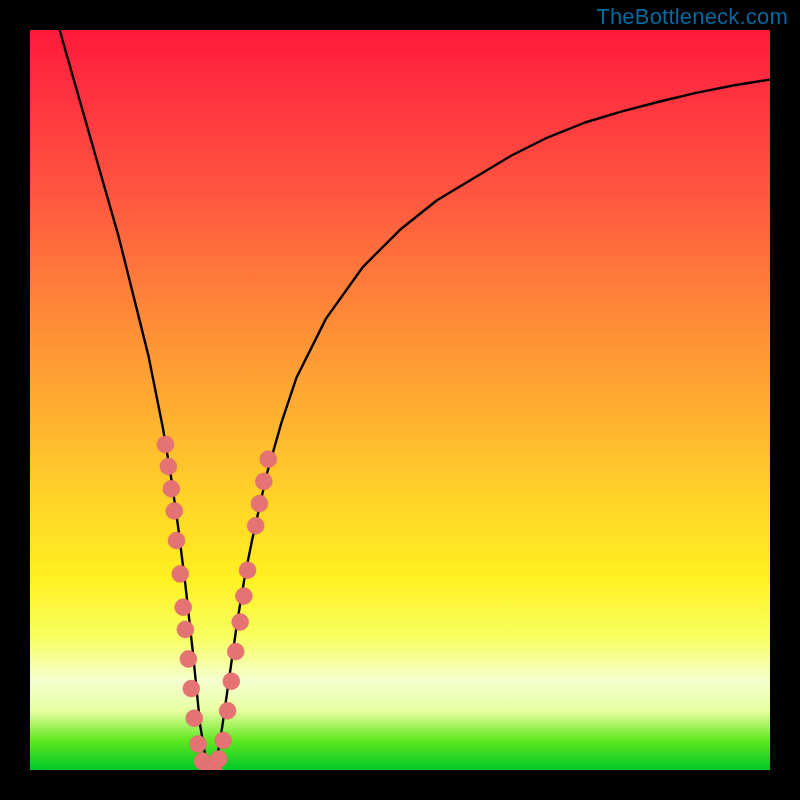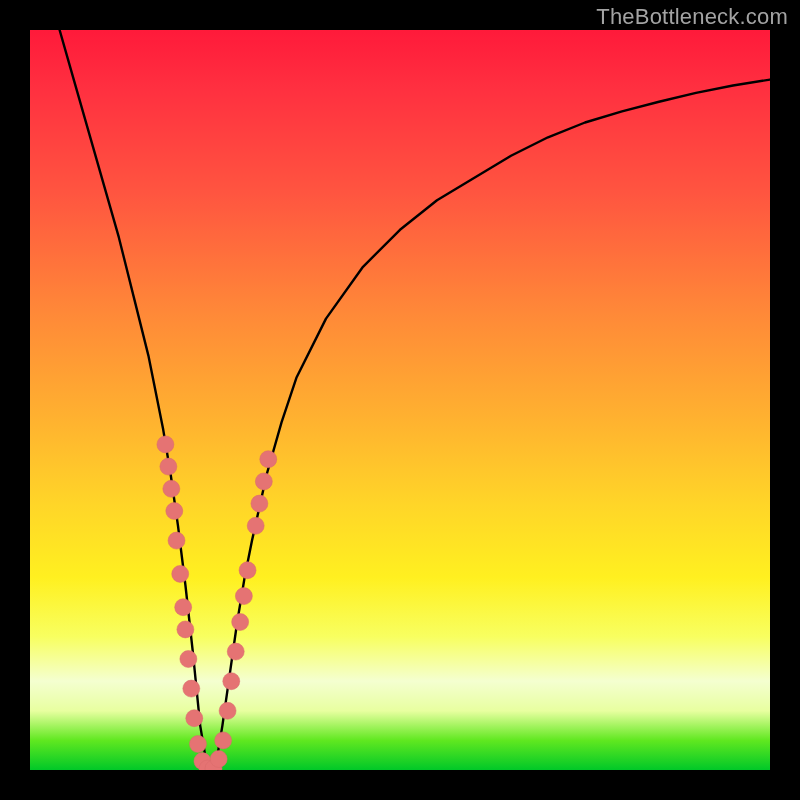--- a/index.html
+++ b/index.html
@@ -38,21 +38,21 @@
       #f4ffd0 88%,
       #e8ffa0 92%,
       #60e820 96%,
       #00c828 100%
     );
   }
   .watermark {
     position: absolute;
     top: 4px;
     right: 12px;
-    color: #a3a3a3;
+    color: #0369a1;
     font-size: 22px;
     font-weight: 500;
     letter-spacing: 0.2px;
     user-select: none;
   }
   svg.curve {
     position: absolute;
     top: 0;
     left: 0;
     width: 740px;

